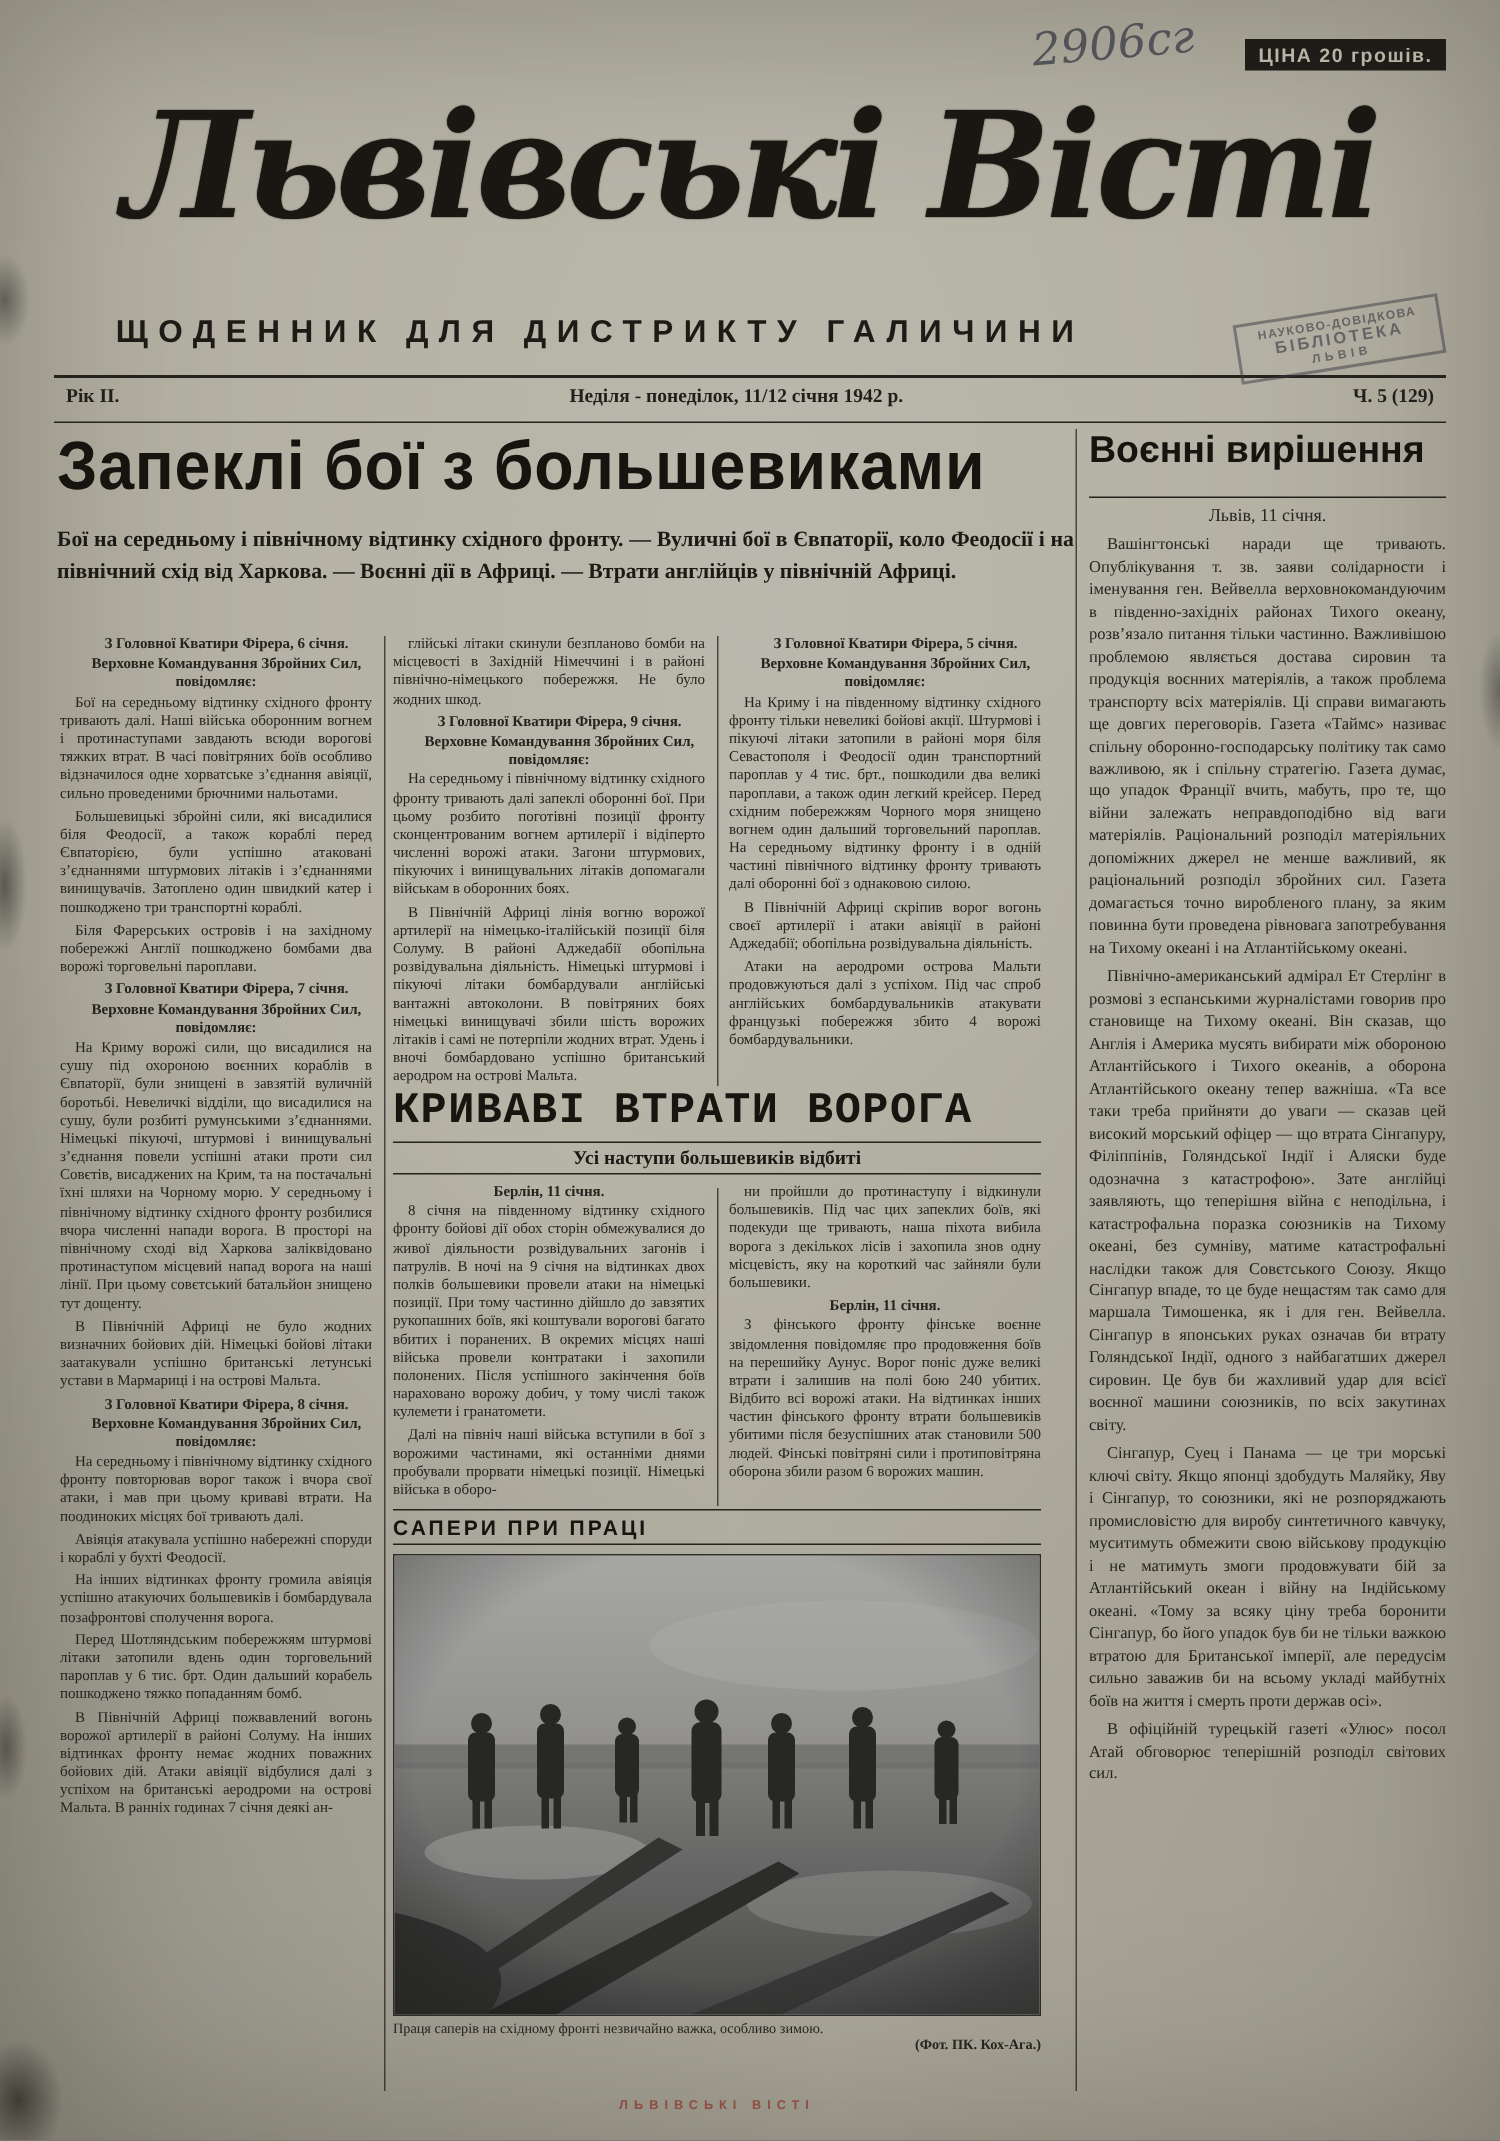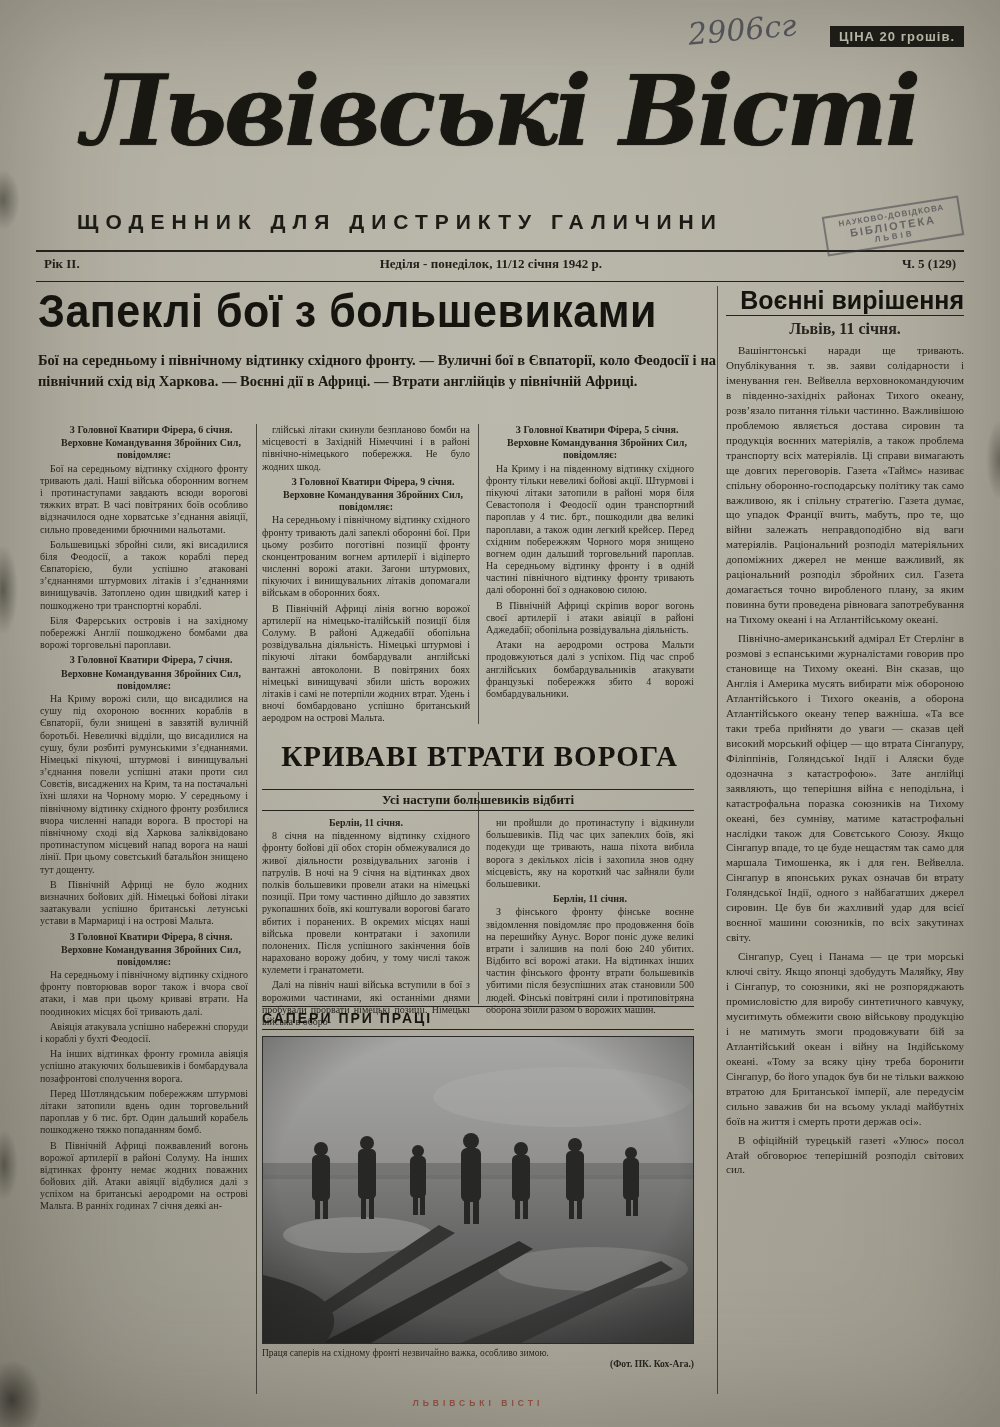--- a/index.html
+++ b/index.html
@@ -69,21 +69,21 @@
   .para{margin:0 0 3px 0;font-size:10px;line-height:1.22;text-align:justify;text-indent:10px;}
   .para.b{font-weight:bold;text-indent:14px;text-align:center;margin-bottom:1px;}
   .para.c{text-align:center;text-indent:0;}
   .vrule{position:absolute;width:1px;background:rgba(35,33,27,.75);}
   .v1{left:256px;top:424px;height:970px;}
   .v2a{left:478px;top:424px;height:300px;}
   .v2b{left:478px;top:792px;height:212px;}
   .v3{left:717px;top:286px;height:1108px;}
   .middle{position:absolute;left:262px;top:724px;width:432px;}
   .middle h2{
-    margin:16px;text-align:right;font-family:Liberation Serif, serif;
+    margin:0;text-align:left;font-family:Liberation Mono, monospace;
     font-weight:bold;font-size:29px;letter-spacing:1px;color:#16150f;
   }
   .subhead-band{
     margin-top:4px;border-top:1px solid #23221c;border-bottom:1px solid #23221c;
     text-align:center;font-weight:bold;font-size:13px;padding:2px 0;color:#1b1a14;
   }
   .mid-cols{display:flex;gap:16px;margin-top:6px;}
   .mid-cols .mcol{flex:1;height:212px;overflow:hidden;}
   .photo-section{position:absolute;left:262px;top:1006px;width:432px;}
   .photo-section h3{
@@ -91,24 +91,24 @@
     font-weight:bold;font-size:14px;letter-spacing:2px;color:#16150f;
     border-top:1px solid #23221c;border-bottom:1px solid #23221c;padding:3px 0;
   }
   .photo{margin-top:6px;border:1px solid #2a2923;line-height:0;
     filter:saturate(.1) contrast(.98);}
   .caption-row{margin-top:4px;font-size:9.5px;line-height:1.2;text-align:justify;}
   .credit{font-size:9.5px;text-align:right;font-weight:bold;}
   .right-col{position:absolute;left:726px;top:286px;width:238px;height:1108px;overflow:hidden;}
   .right-col h2{
     margin:0 0 2px 0;font-family:"Liberation Sans", sans-serif;font-weight:bold;
-    font-size:25px;color:#15140f;border-bottom:1px solid #23221c;padding-bottom:0;
-    text-align:right;white-space:nowrap;
-  }
-  .r-dateline{text-align:center;font-weight:bold;font-size:16px;margin:4px 0 5px 0;}
+    font-size:25px;color:#15140f;border-bottom:1px solid #23221c;padding-bottom:16px;
+    text-align:left;white-space:nowrap;
+  }
+  .r-dateline{text-align:center;font-weight:normal;font-size:12px;margin:4px 0 5px 0;}
   .right-col .para{font-size:11px;line-height:1.36;text-indent:12px;margin-bottom:4px;}
   .footer-mark{
     position:absolute;left:262px;top:1398px;width:432px;text-align:center;
     font-family:"Liberation Sans", sans-serif;font-weight:bold;font-size:8.5px;
     letter-spacing:4px;color:rgba(140,58,48,.8);
   }
 </style>
 </head>
 <body>
 

